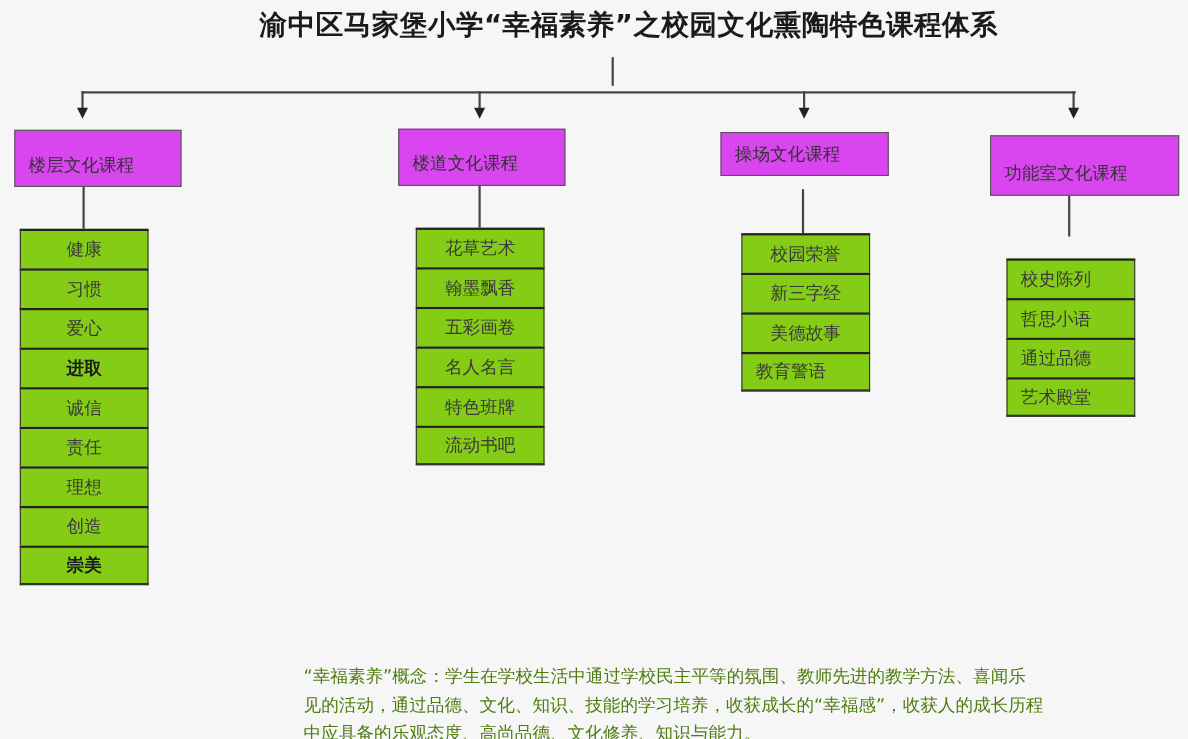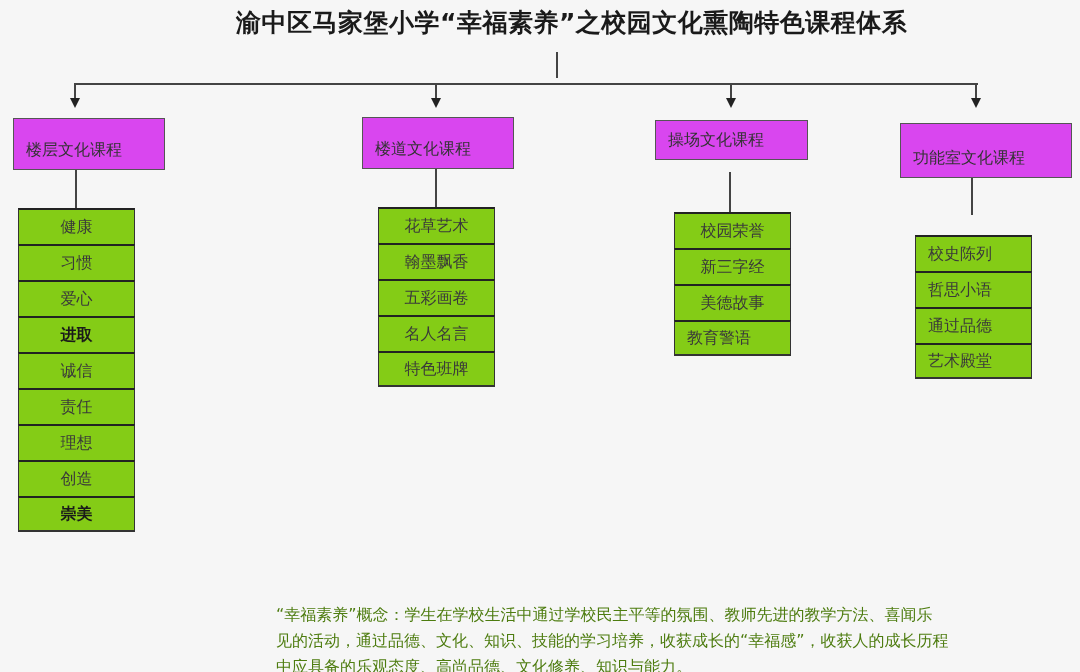--- a/index.html
+++ b/index.html
@@ -93,20 +93,21 @@
     <div class="item">创造</div>
     <div class="item bold">崇美</div>
   </div>
 
   <div class="col" style="left:378px; top:207px;">
     <div class="item">花草艺术</div>
     <div class="item">翰墨飘香</div>
     <div class="item">五彩画卷</div>
     <div class="item">名人名言</div>
     <div class="item">特色班牌</div>
+    <div class="item">流动书吧</div>
   </div>
 
   <div class="col" style="left:674px; top:212px;">
     <div class="item">校园荣誉</div>
     <div class="item">新三字经</div>
     <div class="item">美德故事</div>
     <div class="item left">教育警语</div>
   </div>
 
   <div class="col col4" style="left:915px; top:215px;margin-top:20px;">

